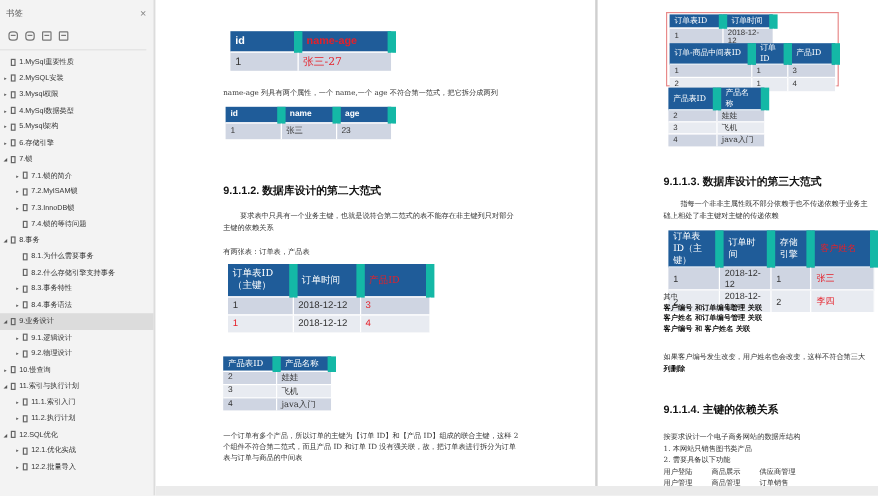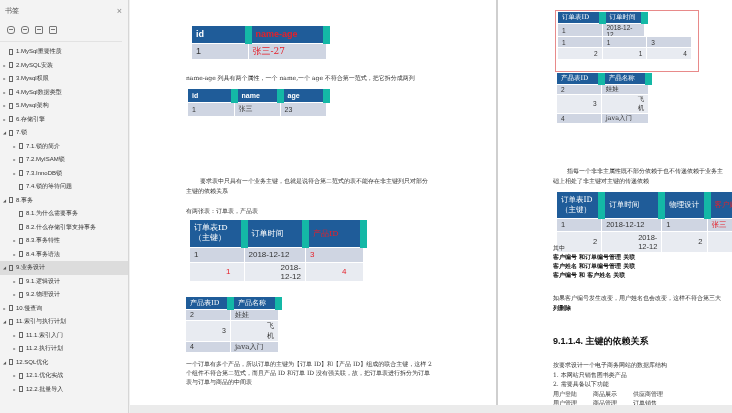--- a/index.html
+++ b/index.html
@@ -27,21 +27,21 @@
   
   .doc { position: absolute; left: 130px; top: 0; width: 602px; height: 405px; background: #fff; overflow: hidden; }
   .page-divider { position: absolute; left: 366px; top: 0; width: 2px; height: 405px; background: #cfcfcf; }
   .bottom-band { position: absolute; left: 130px; top: 405px; width: 602px; height: 8px; background: #ebebeb; }
 
   .abs { position: absolute; }
   table { border-collapse: collapse; font-family: "Liberation Sans", sans-serif; }
   th { background: #1f5c99; color: #fff; text-align: left; font-weight: bold; border-right: 7px solid #14b8a6; padding: 0 4px; }
   td { color: #333; padding: 0 4px; border-right: 1px solid #fff; border-top: 1px solid #fff; }
   tr.r1 td { background: #cfd5e2; }
-  tr.r2 td { background: #e8ebf1; padding-left: 36px; }
+  tr.r2 td { background: #e8ebf1; }
   .red { color: #e5202a !important; }
   .cjk { font-family: "DejaVu Serif", serif; font-weight: normal; }
 
   .para { font-size: 6px; color: #333; line-height: 10px; }
   .heading { font-family: "Liberation Sans", sans-serif; font-weight: bold; font-size: 9px; color: #111; }
   .bold { font-weight: bold; color: #111; }
   .redbox { border: 1px solid #e88a8a; }
 </style>
 </head>
 <body>
@@ -217,20 +217,21 @@
           <th style="width:46px;">age</th>
         </tr>
     <tr class="r1" style="height:14px;">
           <td>1</td>
           <td class="cjk">张三</td>
           <td>23</td>
         </tr>
   </tbody>
     </table>
 
+  <div class="abs heading" style="left:56px; top:153px;">9.1.1.2.    数据库设计的第二大范式</div>
 
   <div class="abs para" style="left:56px; top:176px; width:300px; text-indent:14px;">
     <span>要求表中只具有一个业务主键，也就是说符合第二范式的表不能存在非主键列只对部分</span><br>
     <span>主键的依赖关系</span>
   </div>
   <div class="abs para" style="left:56px; top:206px;">有两张表：订单表，产品表</div>
 
   <table class="abs" style="left:60px; top:220px; font-size:8px;">
     <tbody>
         <tr style="height:27px;">
@@ -290,20 +291,25 @@
         </tr>
     <tr class="r1" style="height:11px;">
           <td>1</td>
           <td>2018-12-12</td>
         </tr>
   </tbody>
     </table>
 
   <table class="abs" style="left:428px; top:36px; font-size:6.5px;">
     <tbody>
+        <tr style="height:11px;">
+          <th class="cjk" style="width:68px;">订单-商品中间表ID</th>
+          <th class="cjk" style="width:30px;">订单ID</th>
+          <th class="cjk" style="width:40px;">产品ID</th>
+        </tr>
     <tr class="r1" style="height:11px;">
           <td>1</td>
           <td>1</td>
           <td>3</td>
         </tr>
     <tr class="r2" style="height:11px;">
           <td>2</td>
           <td>1</td>
           <td>4</td>
         </tr>
@@ -324,32 +330,33 @@
           <td>3</td>
           <td class="cjk">飞机</td>
         </tr>
     <tr class="r1" style="height:10px;">
           <td>4</td>
           <td class="cjk">java入门</td>
         </tr>
   </tbody>
     </table>
 
+  <div class="abs heading" style="left:423px; top:145px; white-space:nowrap;">9.1.1.3.    数据库设计的第三大范式</div>
 
   <div class="abs para" style="left:423px; top:166px; width:200px; white-space:nowrap; text-indent:14px;">
     <span>指每一个非非主属性既不部分依赖于也不传递依赖于业务主</span><br>
     <span>础上相处了非主键对主键的传递依赖</span>
   </div>
 
   <table class="abs" style="left:427px; top:192px; font-size:7.5px;">
     <tbody>
         <tr style="height:26px;">
           <th class="cjk" style="width:46px; line-height:10px;">订单表ID（主键）</th>
           <th class="cjk" style="width:46px;">订单时间</th>
-          <th class="cjk" style="width:36px;">物理设计</th>
+          <th class="cjk" style="width:36px;">存储引擎</th>
           <th class="cjk" style="width:59px; color:#e5202a;margin-top:44px;">客户姓名</th>
         </tr>
     <tr class="r1" style="height:13px;">
           <td>1</td>
           <td>2018-12-12</td>
           <td>1</td>
           <td class="red cjk">张三</td>
         </tr>
     <tr class="r2" style="height:13px;">
           <td>2</td>

